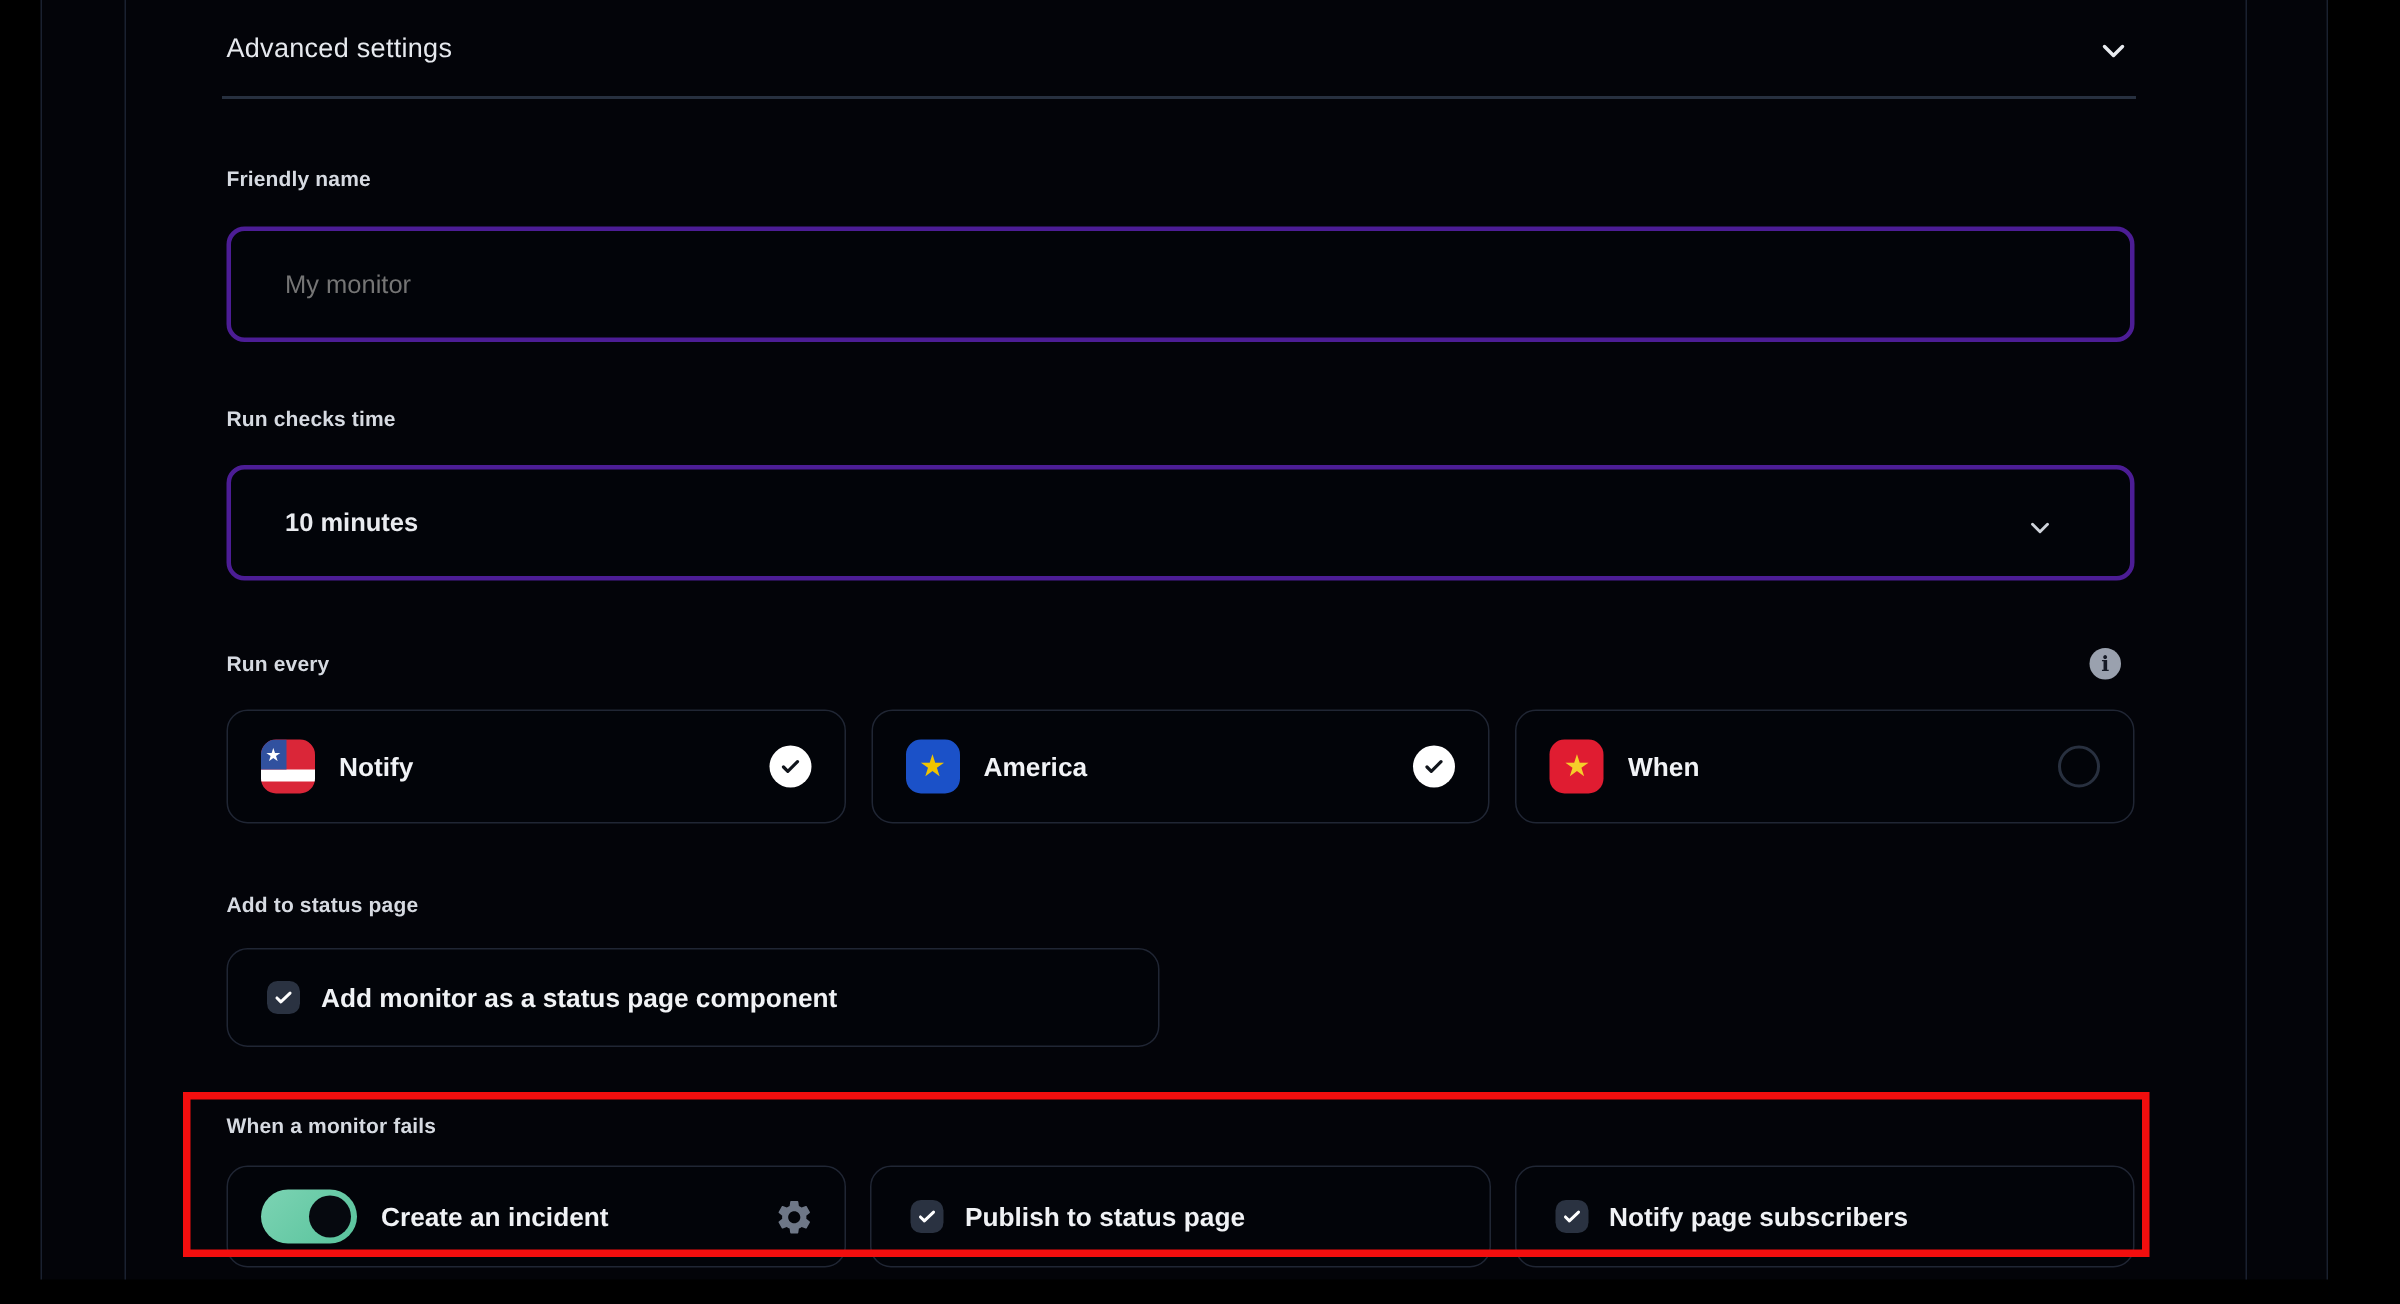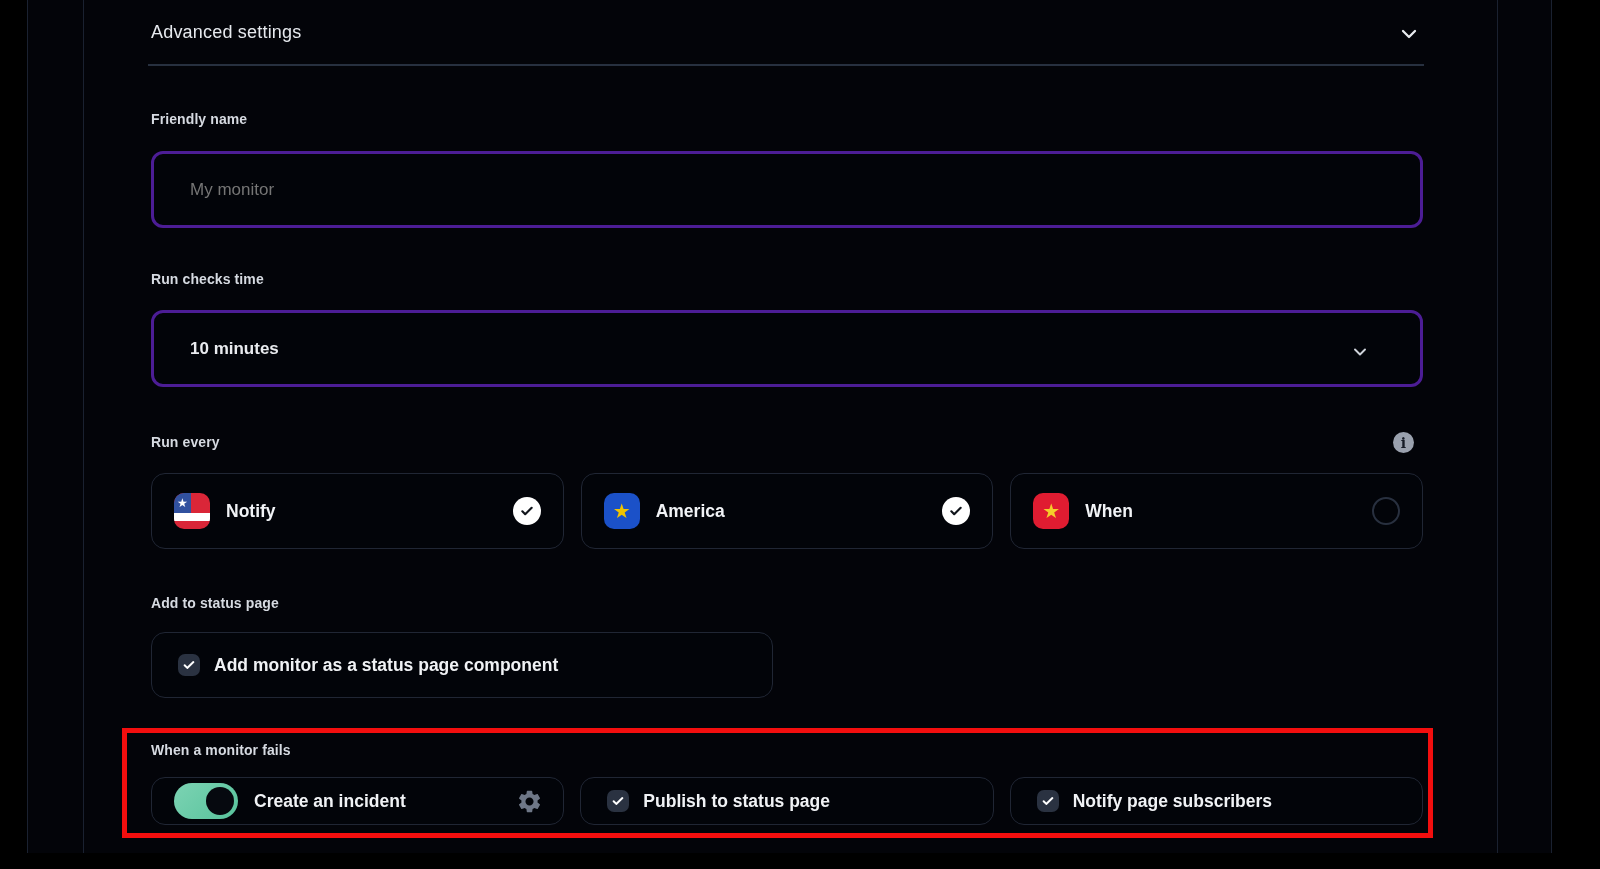--- a/index.html
+++ b/index.html
@@ -20,21 +20,21 @@
   .placeholder { color:#6c7380; font-size:17px; }
   .select-value { color:#e9ebef; font-size:17px; font-weight:700; }
   .select-chevron { position:absolute; right:50px; top:29px; width:20px; height:20px; }
 
   .info-badge { position:absolute; left:1393px; top:432px; width:21px; height:21px; border-radius:50%; background:#9aa1ae; display:flex; align-items:center; justify-content:center; cursor:pointer; }
   .info-badge span { font-family:"DejaVu Serif","Liberation Serif",serif; font-weight:700; font-size:14px; color:#161b26; line-height:1; }
 
   .grid { position:absolute; left:151px; width:1272px; display:grid; }
   .grid-regions { top:473px; height:76px; grid-template-columns:repeat(3,1fr); gap:17px; }
   .grid-status { top:632px; height:66px; grid-template-columns:repeat(2,1fr); gap:28px; }
-  .grid-fails { top:777px; height:48px; grid-template-columns:repeat(3,1fr); gap:16px; }
+  .grid-fails { top:777px; height:68px; grid-template-columns:repeat(3,1fr); gap:16px; }
 
   .card { background:#020409; border:1px solid #202634; border-radius:14px; display:flex; align-items:center; cursor:pointer; }
   .card-region { padding:0 22px; }
   .card-check { padding:0 26px; }
   .card-toggle { padding:0 20px 0 22px; }
 
   .flag { position:relative; width:36px; height:36px; border-radius:10px; overflow:hidden; flex:none; }
   .flag-us { background:#da2638; }
   .us-stripe { position:absolute; left:0; right:0; top:55%; height:23%; background:#fff; }
   .us-canton { position:absolute; left:0; top:0; width:46%; height:55%; background:#31519f; display:flex; align-items:center; justify-content:center; }

